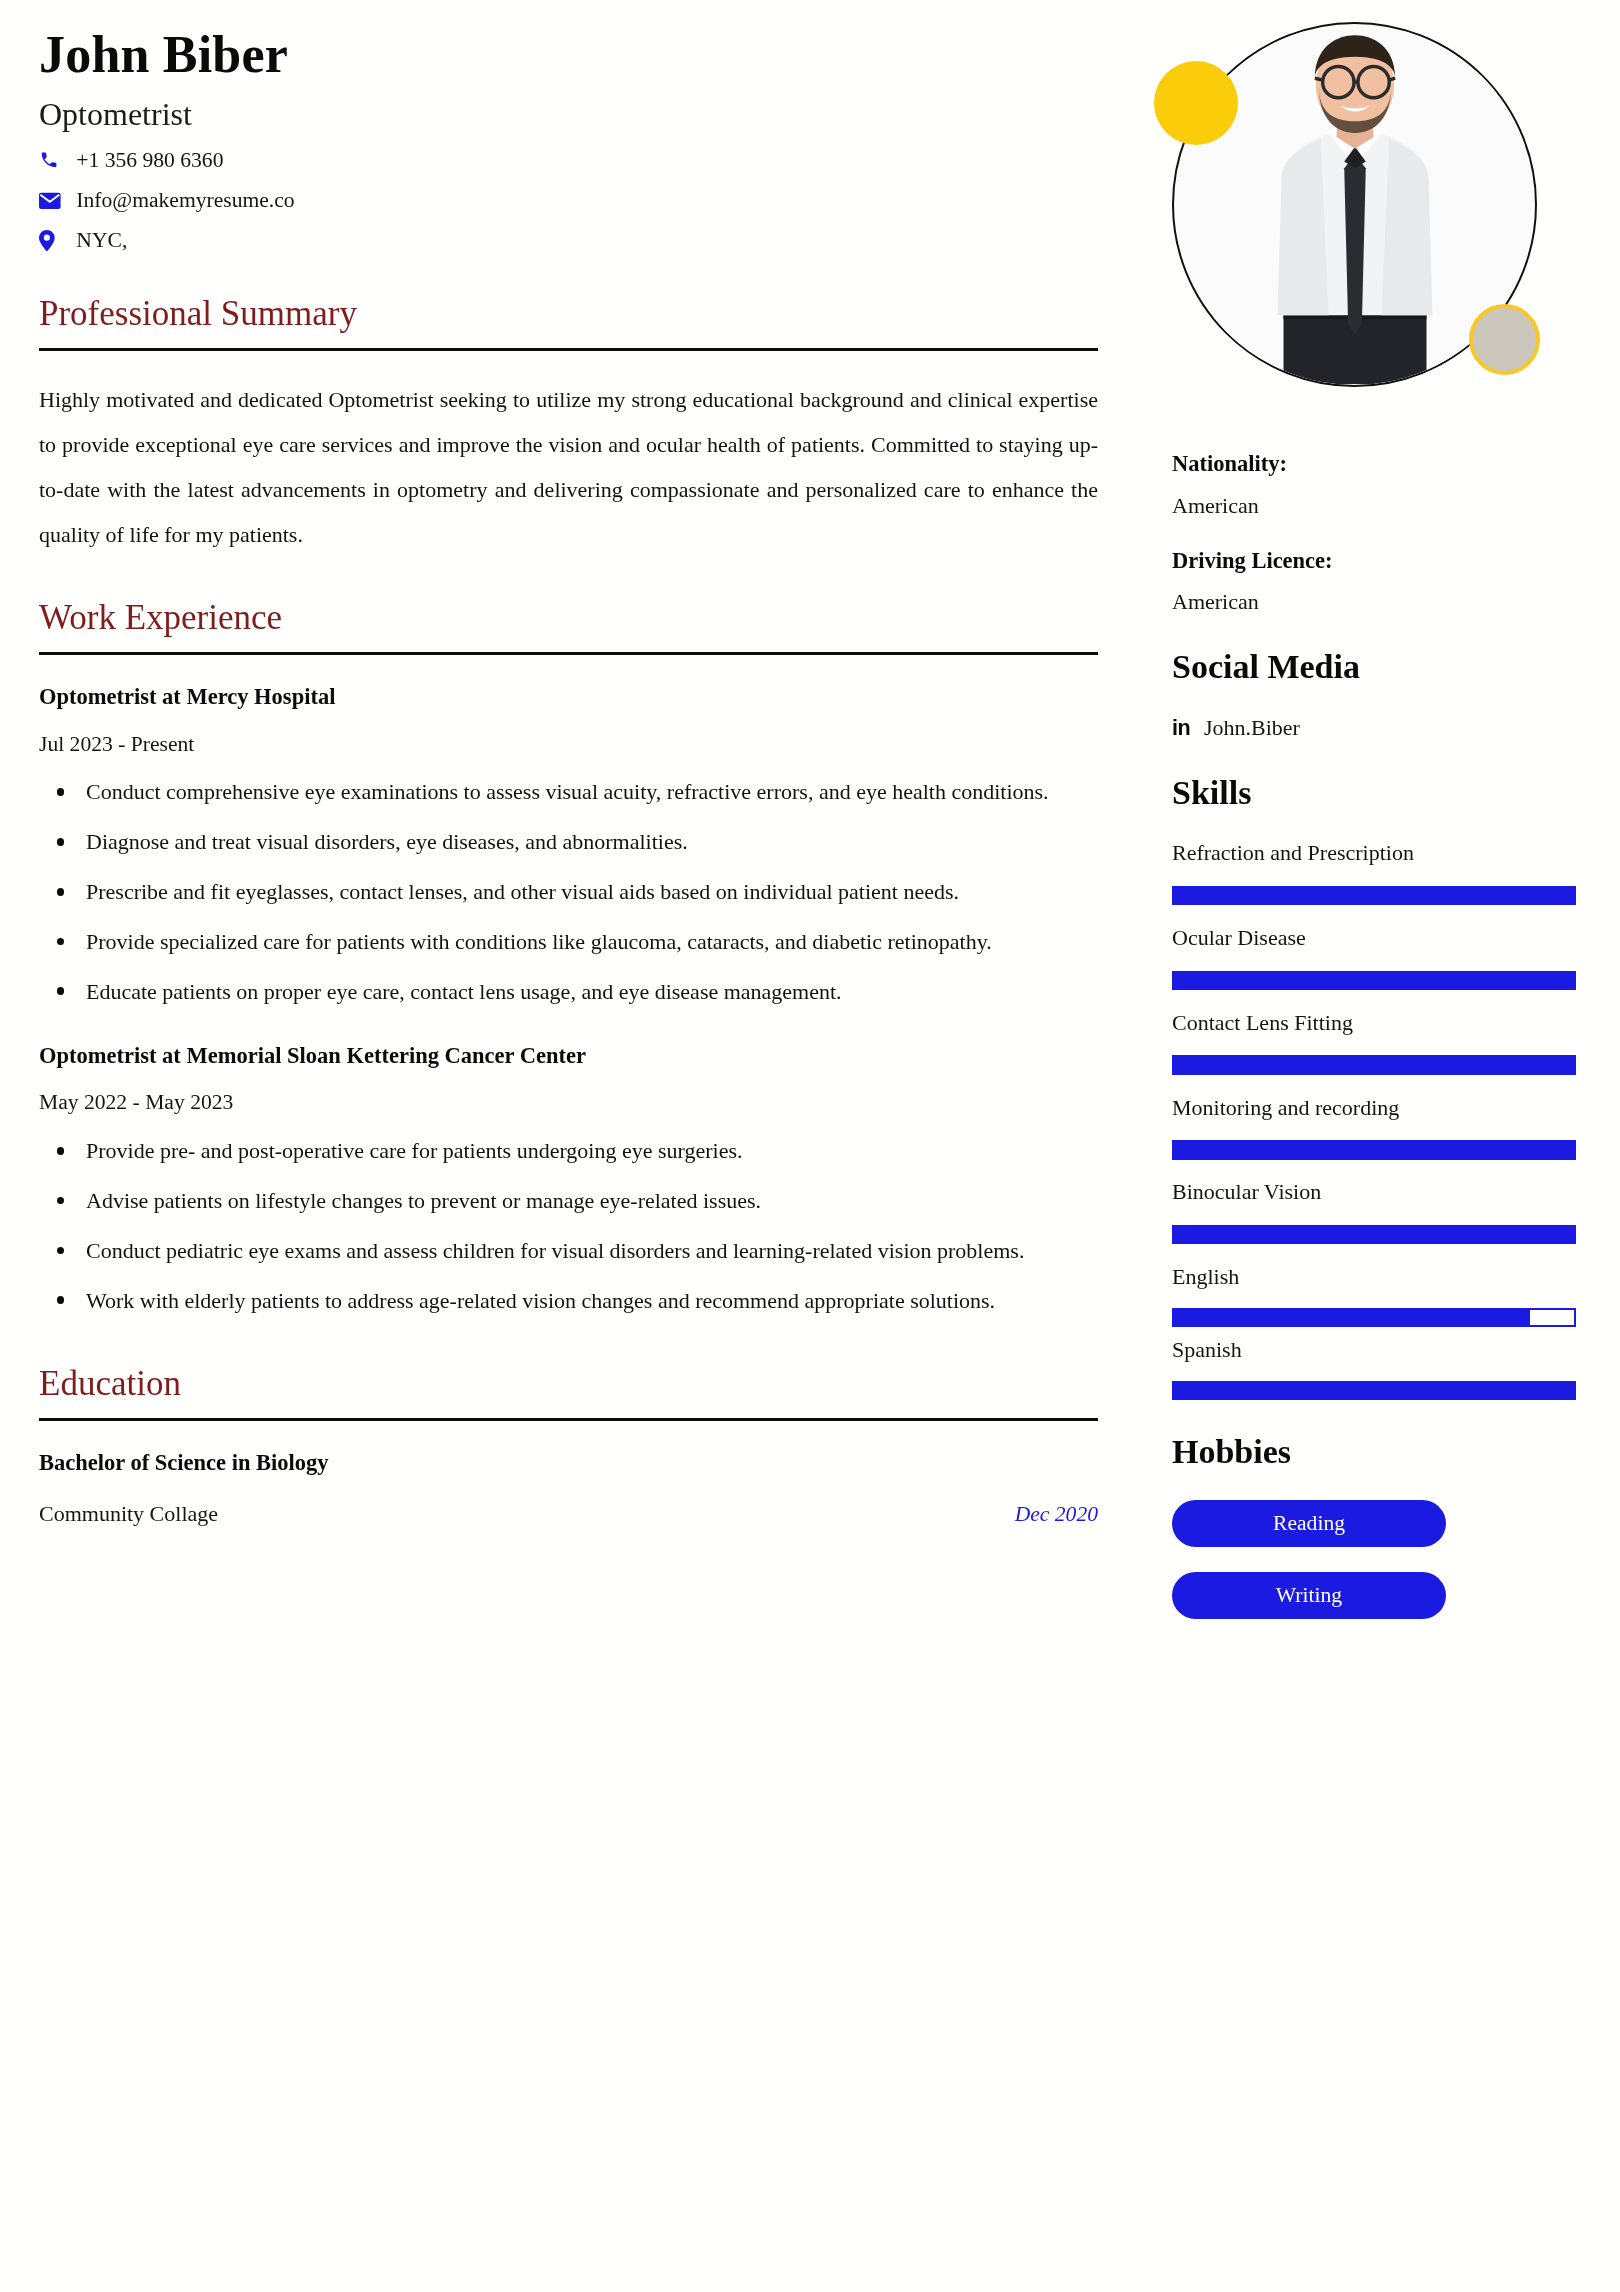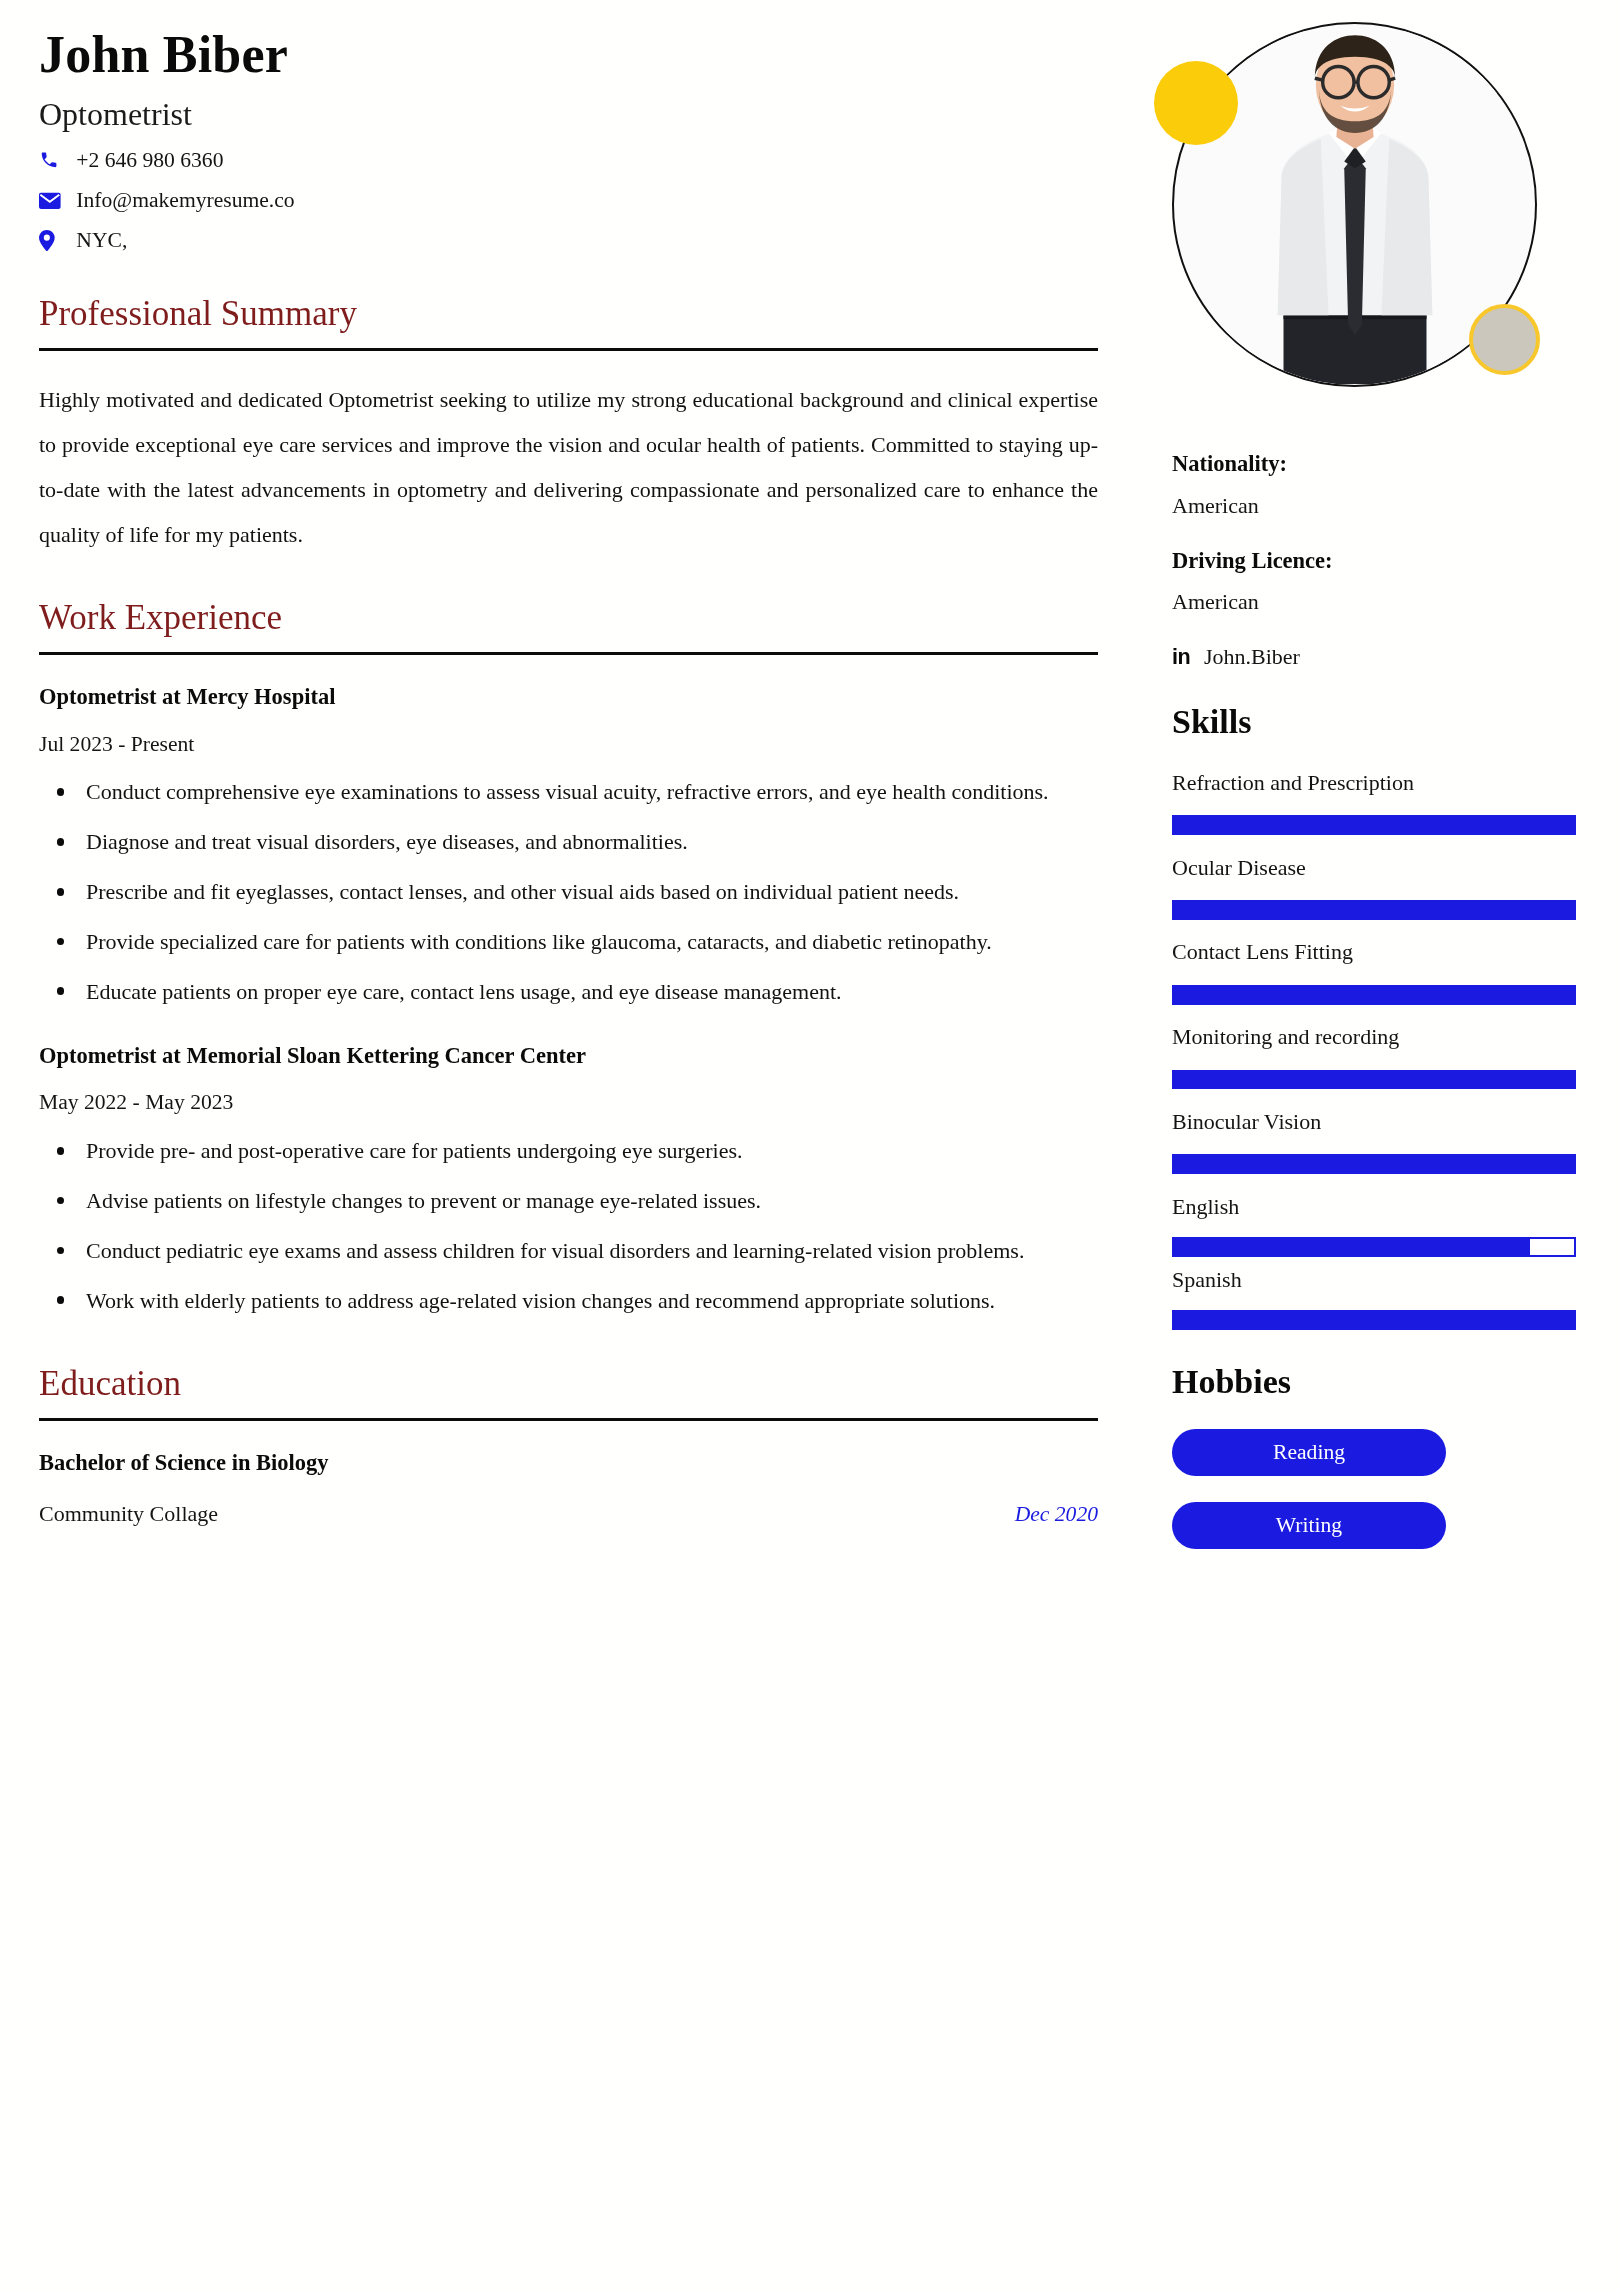--- a/index.html
+++ b/index.html
@@ -292,21 +292,21 @@
     <div class="job-title">Optometrist</div>
 
     <div class="contact-list">
 
       <div class="contact-row">
         <span class="contact-icon">
           <svg width="19.6" height="19.6" viewBox="0 0 24 24" fill="#1a1ae0">
             <path d="M6.6 10.8c1.4 2.8 3.8 5.2 6.6 6.6l2.2-2.2c.3-.3.7-.4 1.1-.3 1.2.4 2.5.6 3.8.6.6 0 1 .4 1 1V20c0 .6-.4 1-1 1-9.4 0-17-7.6-17-17 0-.6.4-1 1-1h3.5c.6 0 1 .4 1 1 0 1.3.2 2.6.6 3.8.1.4 0 .8-.3 1.1l-2.5 2.9z"></path>
           </svg>
         </span>
-        <span class="contact-text">+2 646 980 6360</span>
+        <span class="contact-text">+1 356 980 6360</span>
       </div>
 
       <div class="contact-row">
         <span class="contact-icon">
           <svg width="21.6" height="17.6" viewBox="0 0 24 18" fill="#1a1ae0">
             <rect x="0" y="0" width="24" height="18" rx="2" fill="#1a1ae0"></rect>
             <path d="M1.5 2.2 L12 10 L22.5 2.2" stroke="#ffffff" stroke-width="2.2" fill="none"></path>
           </svg>
         </span>
         <span class="contact-text">Info@makemyresume.co</span>
@@ -412,20 +412,21 @@
     <div class="side-pair">
       <div class="side-label">Nationality:</div>
       <div class="side-value">American</div>
     </div>
 
     <div class="side-pair">
       <div class="side-label">Driving Licence:</div>
       <div class="side-value">American</div>
     </div>
 
+    <h2 class="side-head">Social Media</h2>
     <div class="social-row">
       <span class="li-icon">in</span>
       <span class="social-name">John.Biber</span>
     </div>
 
     <h2 class="side-head">Skills</h2>
 
     <div class="meter-item">
       <div class="meter-label">Refraction and Prescription</div>
       <div class="meter-track">

